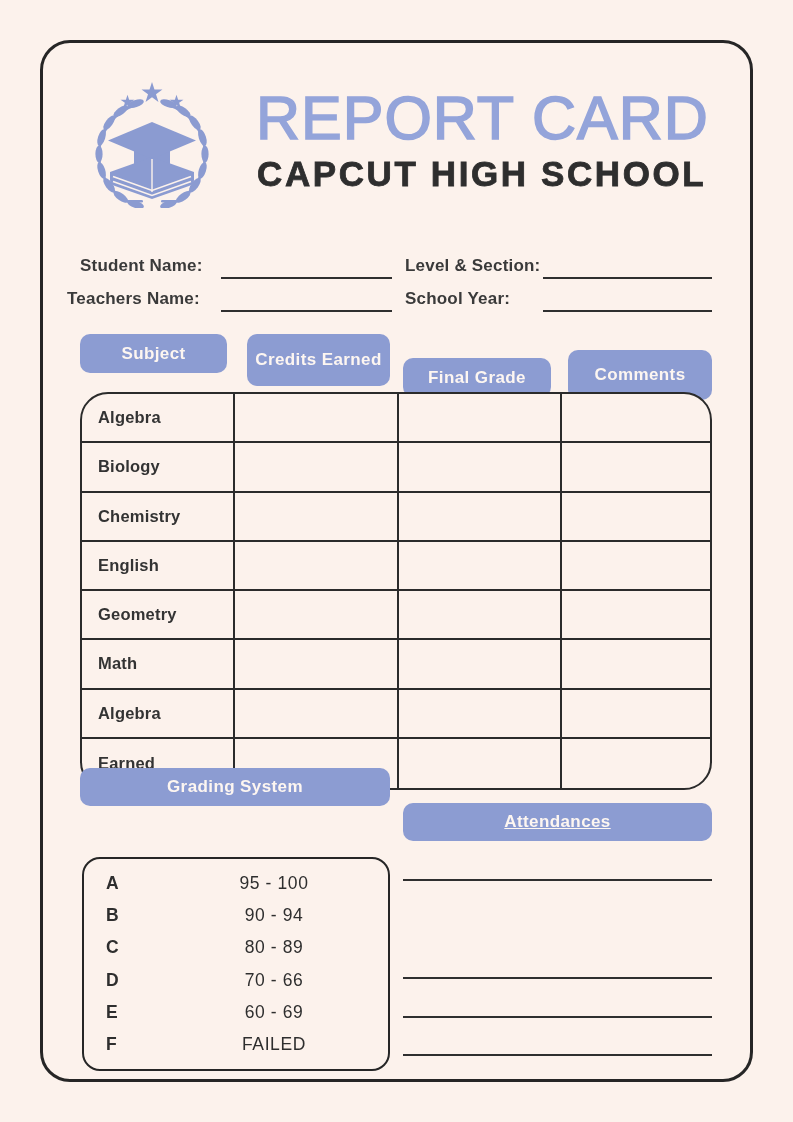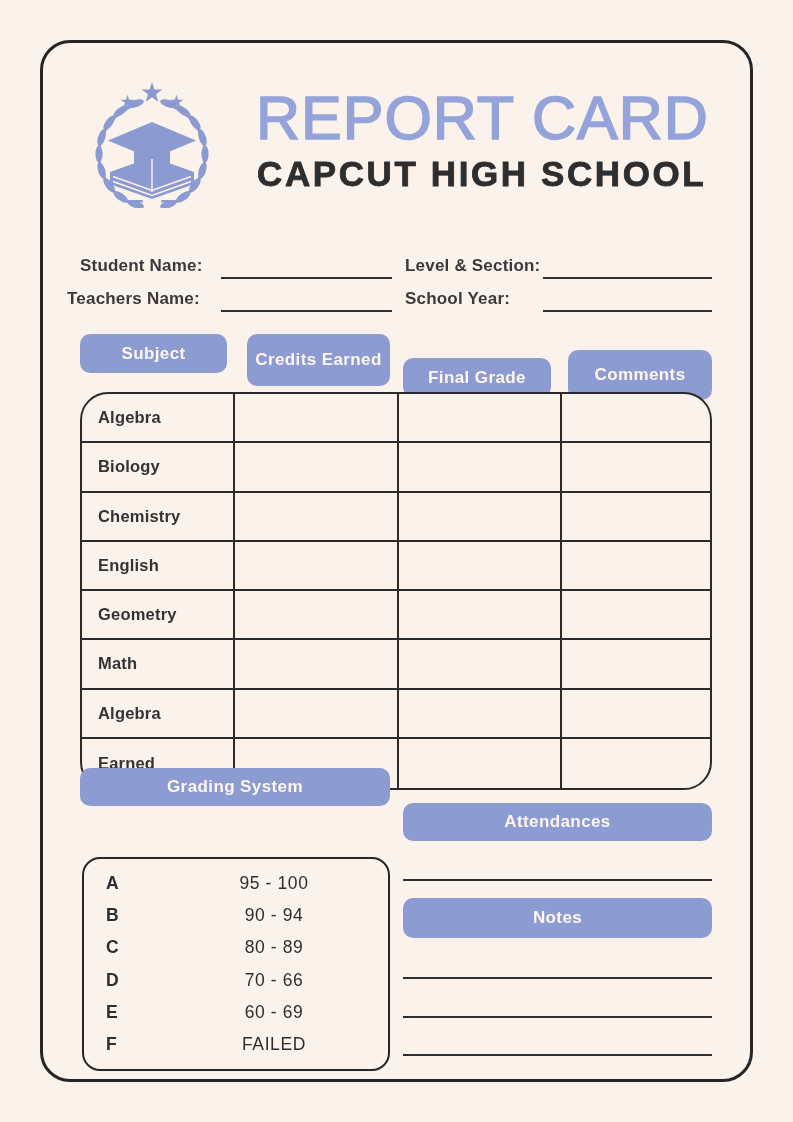--- a/index.html
+++ b/index.html
@@ -184,21 +184,21 @@
     <div class="cell"></div>
     <div class="cell"></div>
 
     <div class="cell subject">Earned</div>
     <div class="cell"></div>
     <div class="cell"></div>
     <div class="cell"></div>
   </div>
 
   <div class="pill" style="left:80px;  top:768px; width:310px; height:38px;">Grading System</div>
-  <div class="pill" style="left:403px; top:803px; width:309px; height:38px;">Attendances</div>
+  <div class="pill" style="left:403px; top:803px; width:309px; height:38px;text-decoration:underline;">Attendances</div>
 
   <div class="gbox">
     <div class="grow">
       <span class="gletter">A</span>
       <span class="grange">95 - 100</span>
     </div>
     <div class="grow">
       <span class="gletter">B</span>
       <span class="grange">90 - 94</span>
     </div>
@@ -215,18 +215,17 @@
       <span class="grange">60 - 69</span>
     </div>
     <div class="grow">
       <span class="gletter">F</span>
       <span class="grange">FAILED</span>
     </div>
   </div>
 
   <div class="rline" style="top:879px;"></div>
 
-  <div class="pill" style="left:403px; top:898px; width:309px; height:40px;">Notes</div>
 
   <div class="rline" style="top:977px;"></div>
   <div class="rline" style="top:1016px;"></div>
   <div class="rline" style="top:1054px;"></div>
 </div>
 
 </body></html>

